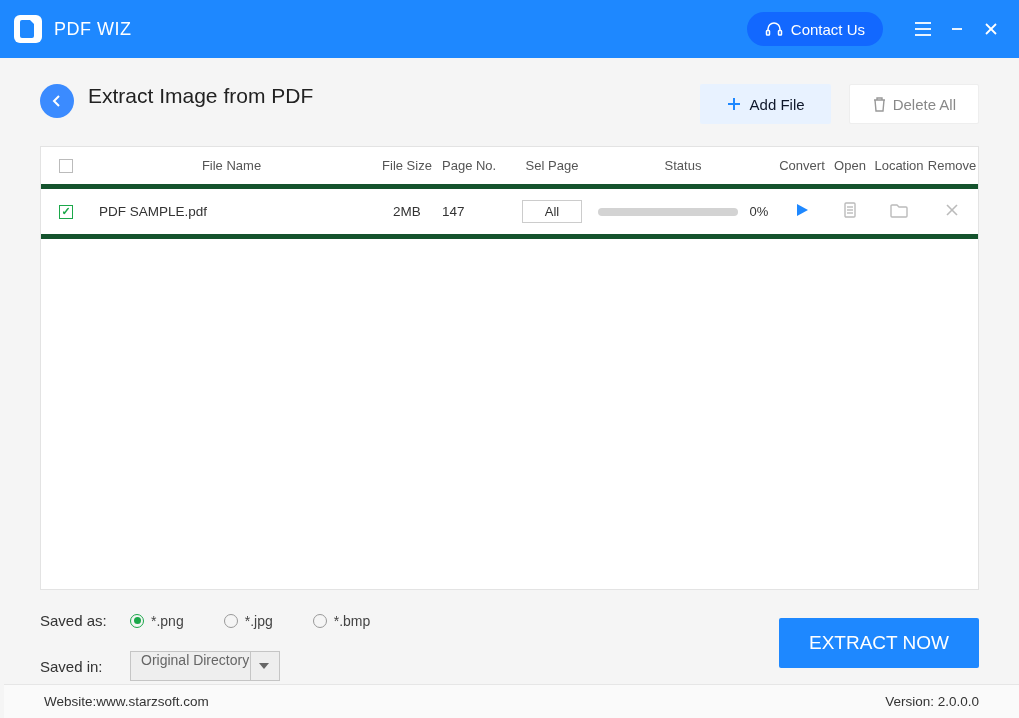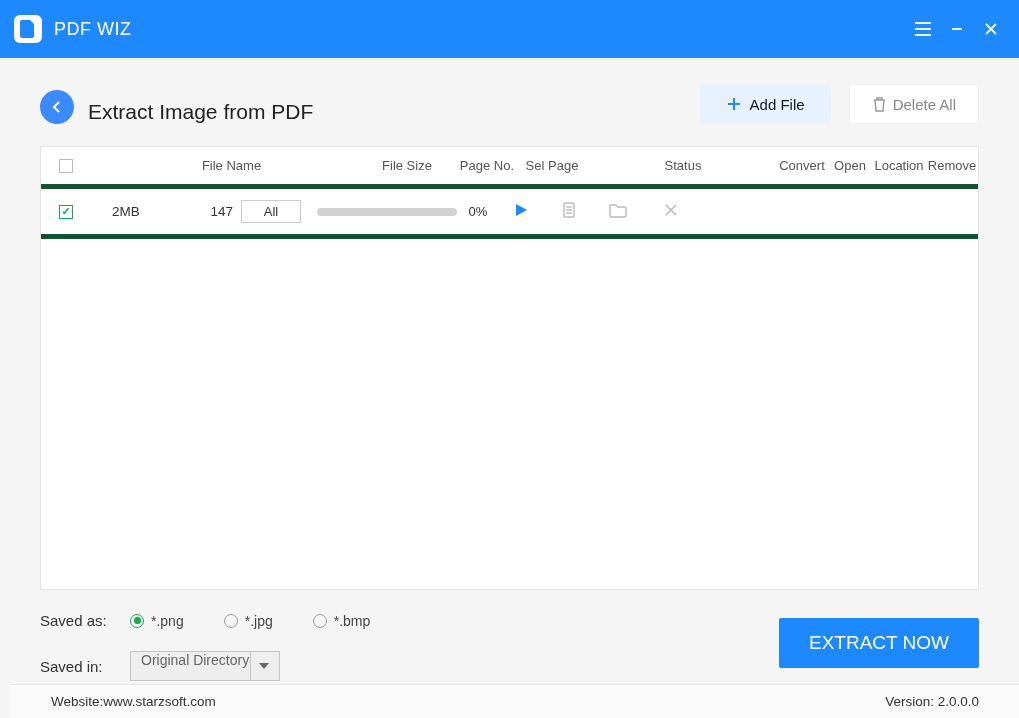--- a/index.html
+++ b/index.html
@@ -5,35 +5,35 @@
 *{margin:0;padding:0;box-sizing:border-box;font-family:-apple-system,BlinkMacSystemFont,"Segoe UI",Arial,sans-serif}
 body{width:1019px;height:718px;background:#f5f5f5;overflow:hidden}
 .titlebar{height:58px;background:#1e88ff;display:flex;align-items:center;padding:0 14px;color:#fff}
 .logo{width:28px;height:28px;background:#fff;border-radius:6px;display:flex;align-items:center;justify-content:center;margin-right:12px}
 .logo svg{fill:#1e88ff}
 .app-title{font-size:18px;font-weight:400;letter-spacing:.5px;flex:1}
 .contact-btn{background:#1268ff;border-radius:18px;height:34px;padding:0 18px;display:flex;align-items:center;margin-right:20px;cursor:pointer}
 .contact-btn span{margin-left:8px;font-size:15px}
 .tb-icon{width:28px;height:28px;display:flex;align-items:center;justify-content:center;cursor:pointer;margin-left:6px}
 .content{padding:26px 40px 0 40px}
-.topbar{display:flex;align-items:flex-end;margin-bottom:22px}
+.topbar{display:flex;align-items:flex-start;margin-bottom:22px}
 .back-btn{width:34px;height:34px;border-radius:50%;background:#3b8bff;display:flex;align-items:center;justify-content:center;margin-right:14px;cursor:pointer}
 .page-title{font-size:21px;font-weight:500;color:#222;flex:1}
 .addfile-btn{background:#e8f2ff;height:40px;padding:0 26px;display:flex;align-items:center;color:#0f172a;font-size:15px;cursor:pointer;margin-right:18px;border-radius:2px}
 .addfile-btn svg{margin-right:8px}
 .delall-btn{background:#fff;height:40px;padding:0 22px;display:flex;align-items:center;color:#888;font-size:15px;cursor:pointer;border:1px solid #eee;border-radius:2px}
 .delall-btn svg{margin-right:6px}
 .table{border:1px solid #e3e3e3;background:#fff}
 .thead,.trow{display:flex;align-items:center;height:42px;border-bottom:5px solid #14532d}
 .thead{font-size:13px;color:#555}
 .trow{font-size:13.5px;color:#333;height:50px}
 .c-check{width:50px;display:flex;justify-content:center}
 .c-name{flex:1;padding-left:8px}
 .c-size{width:70px;text-align:center}
-.c-pageno{width:72px;text-align:right}
+.c-pageno{width:72px;text-align:left}
 .c-selpage{width:76px;text-align:center}
 .c-status{width:186px;display:flex;align-items:center;justify-content:center}
 .c-conv{width:52px;text-align:center}
 .c-open{width:44px;text-align:center}
 .c-loc{width:54px;text-align:center}
 .c-rem{width:52px;text-align:center}
 .thead .c-name{text-align:center;padding:0}
 .chk{width:14px;height:14px;border:1px solid #bbb;background:#fff;display:inline-flex;align-items:center;justify-content:center}
 .chk.on{border-color:#1ba84a}
 .chk.on::after{content:"✓";color:#1ba84a;font-size:11px;font-weight:bold}
@@ -45,33 +45,41 @@
 .bottom{padding:22px 36px 0 40px}
 .row{display:flex;align-items:center;margin-bottom:22px}
 .lbl{width:90px;font-size:15px;color:#333}
 .rad{width:14px;height:14px;border:1px solid #999;border-radius:50%;margin-right:7px;display:inline-flex;align-items:center;justify-content:center}
 .rad.on{border-color:#1ba84a}
 .rad.on::after{content:"";width:7px;height:7px;background:#1ba84a;border-radius:50%}
 .radlbl{font-size:14px;color:#444;margin-right:40px;display:flex;align-items:center;cursor:pointer}
 .select{width:150px;height:30px;border:1px solid #c5c5c5;background:#eee;display:flex;align-items:flex-start;padding:0 10px;font-size:14px;color:#666;justify-content:space-between;cursor:pointer}
 .select .arrow{border-left:1px solid #c5c5c5;padding-left:8px;height:100%;display:flex;align-items:center}
 .extract-btn{position:absolute;right:40px;bottom:50px;width:200px;height:50px;background:#1e88ff;color:#fff;font-size:19px;display:flex;align-items:center;justify-content:center;cursor:pointer;border-radius:2px}
-.footer{position:absolute;bottom:0;left:11px;right:0;height:34px;border-top:1px solid #e6e6e6;display:flex;align-items:center;padding:0 40px;font-size:13.5px;color:#333;background:#fafafa}
+.footer{position:absolute;bottom:0;left:4px;right:0;height:34px;border-top:1px solid #e6e6e6;display:flex;align-items:center;padding:0 40px;font-size:13.5px;color:#333;background:#fafafa}
 .footer .ver{margin-left:auto}
 </style>
 </head>
 <body>
 
 <div class="titlebar">
   <div class="logo">
     <svg width="16" height="18" viewBox="0 0 16 18">
         <path d="M2 0h8l4 4v12a2 2 0 0 1-2 2H2a2 2 0 0 1-2-2V2a2 2 0 0 1 2-2z"></path>
       </svg>
   </div>
   <div class="app-title">PDF WIZ</div>
+  <div class="contact-btn">
+    <svg width="18" height="18" viewBox="0 0 24 24" fill="none" stroke="#fff" stroke-width="2">
+        <path d="M4 14v-2a8 8 0 0 1 16 0v2"></path>
+        <rect x="2" y="14" width="4" height="6" rx="1"></rect>
+        <rect x="18" y="14" width="4" height="6" rx="1"></rect>
+      </svg>
+    <span>Contact Us</span>
+  </div>
   <div class="tb-icon">
     <svg width="16" height="14" viewBox="0 0 16 14" stroke="#fff" stroke-width="1.8">
         <line x1="0" y1="1" x2="16" y2="1"></line>
         <line x1="0" y1="7" x2="16" y2="7"></line>
         <line x1="0" y1="13" x2="16" y2="13"></line>
       </svg>
   </div>
   <div class="tb-icon">
     <svg width="14" height="14" viewBox="0 0 14 14" stroke="#fff" stroke-width="1.8">
         <line x1="2" y1="7" x2="12" y2="7"></line>
@@ -120,20 +128,21 @@
       <div class="c-status">Status</div>
       <div class="c-conv">Convert</div>
       <div class="c-open">Open</div>
       <div class="c-loc">Location</div>
       <div class="c-rem">Remove</div>
     </div>
     <div class="trow">
       <div class="c-check">
           <span class="chk on"></span>
         </div>
+      <div class="c-name">PDF SAMPLE.pdf</div>
       <div class="c-size">2MB</div>
       <div class="c-pageno">147</div>
       <div class="c-selpage"><span class="selpage-btn">All</span></div>
       <div class="c-status">
         <div class="pbar"></div>
         <div class="pct">0%</div>
       </div>
       <div class="c-conv"><span class="icbtn">
             <svg width="16" height="16" viewBox="0 0 16 16" fill="#1e88ff">
               <path d="M3 2v12l11-6z"></path>

